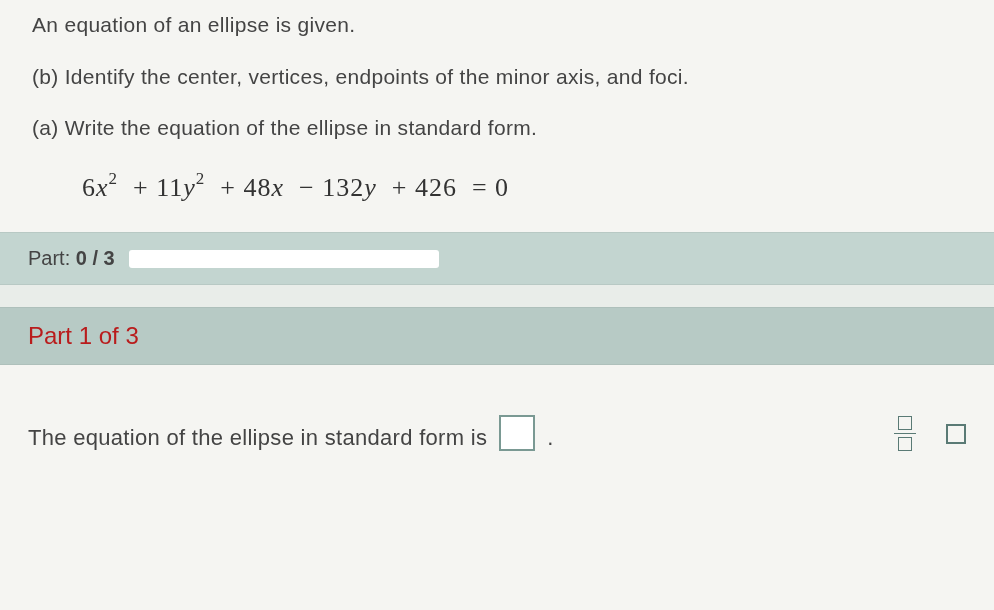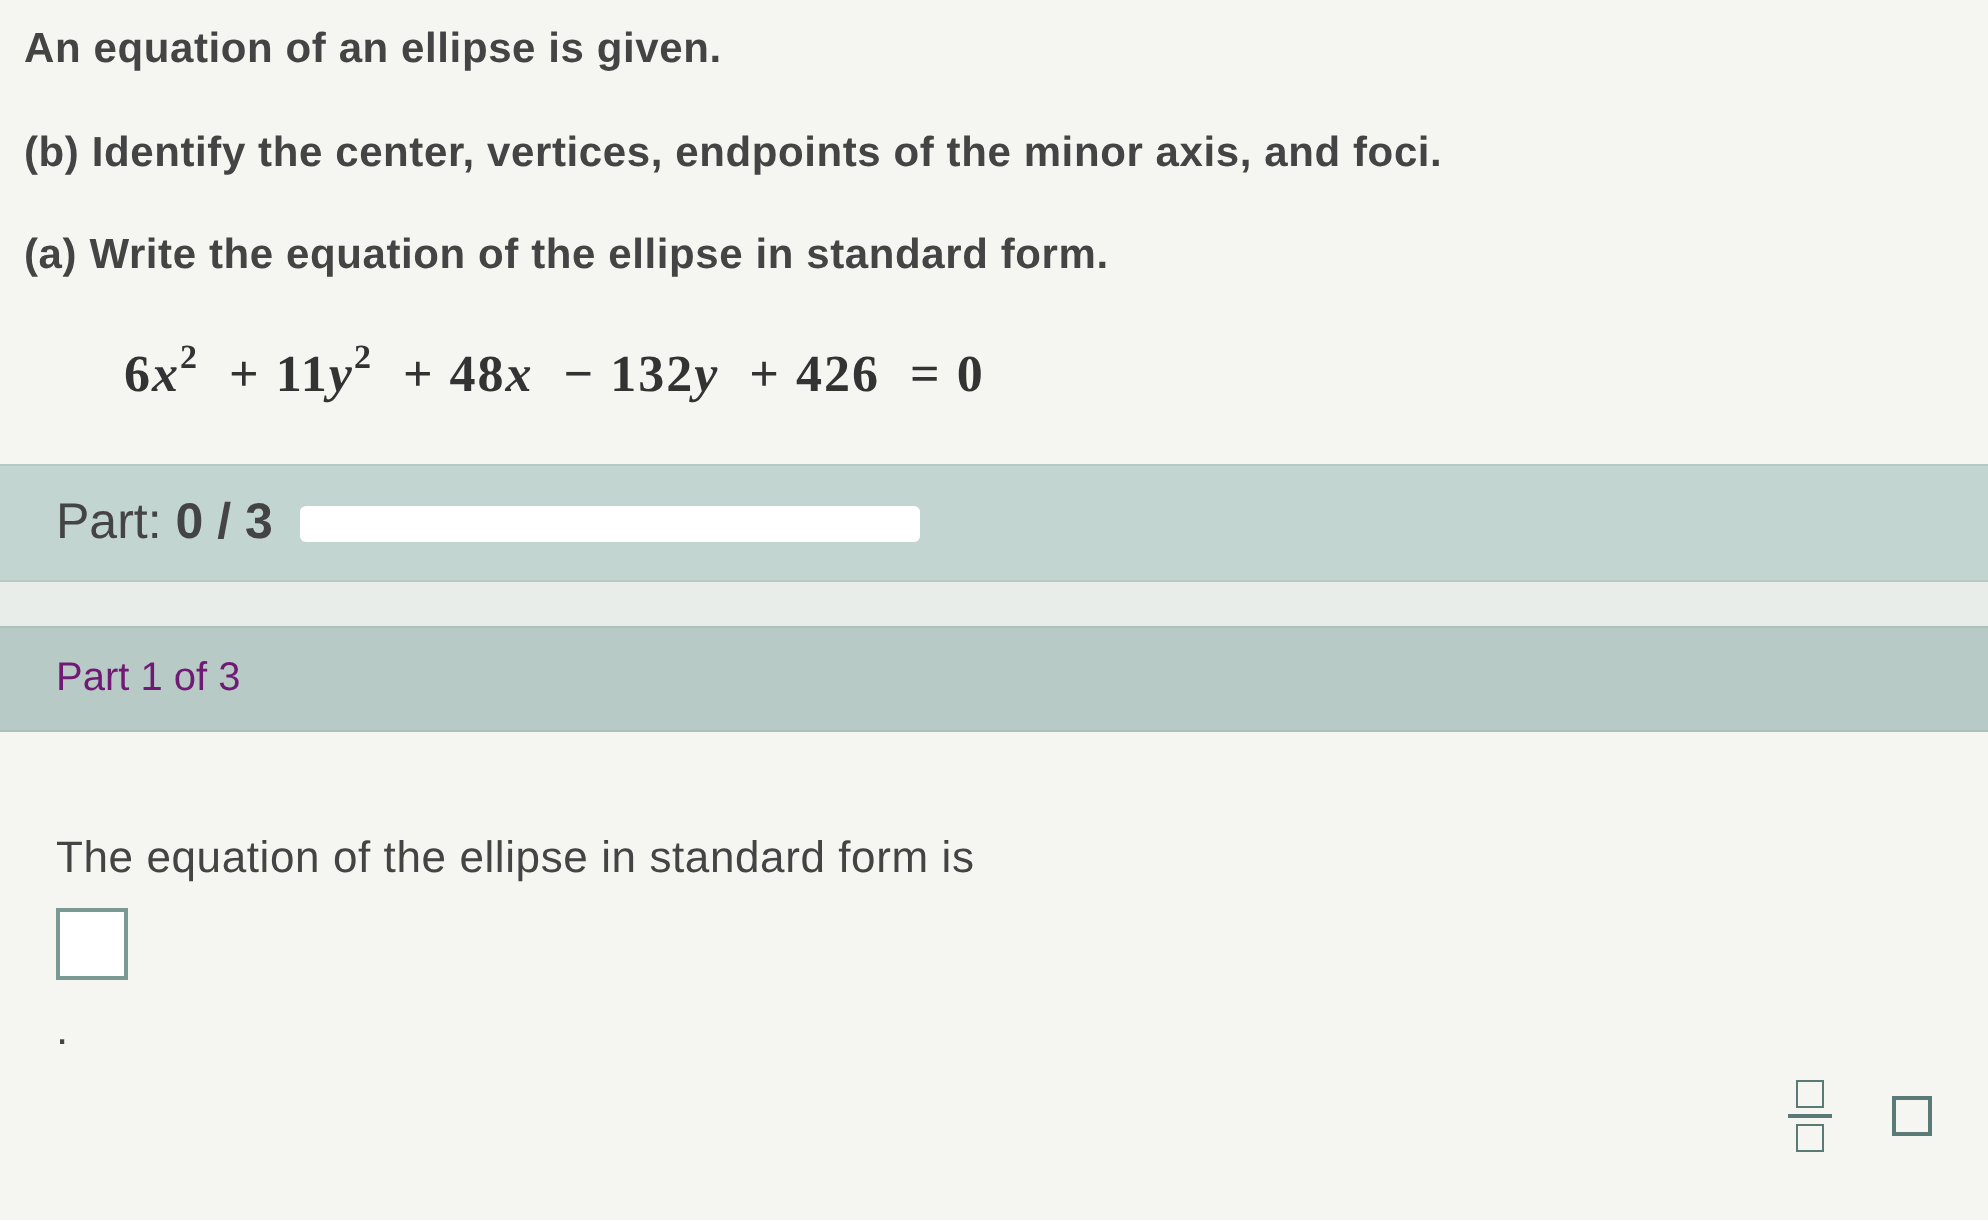--- a/index.html
+++ b/index.html
@@ -9,22 +9,21 @@
     }
     body {
       font-family: Verdana, Geneva, sans-serif;
       background: #f5f5f2;
       width: 994px;
       height: 610px;
       overflow: hidden;
       color: #3a3a3a;
     }
     .content-top {
-      padding: 8px 20px 0 12px;
-      font-weight: bold;
+      padding: 8px 20px 0 32px;
     }
     .problem-text {
       font-size: 21px;
       line-height: 1.6;
       color: #444;
       letter-spacing: 0.3px;
     }
     .problem-text p {
       margin-bottom: 18px;
     }
@@ -45,47 +44,46 @@
       background: #c3d5d0;
       border-top: 1px solid #b8c9c4;
       border-bottom: 1px solid #b8c9c4;
       padding: 14px 28px;
       display: flex;
       align-items: center;
       gap: 14px;
       margin-top: 12px;
     }
     .progress-label {
-      font-size: 25px;
+      font-size: 20px;
       color: #444;
     }
     .progress-track {
       background: #ffffff;
       height: 18px;
       width: 310px;
       border-radius: 3px;
     }
     .spacer {
       height: 22px;
       background: #e9ede9;
     }
     .part-header {
       background: #b7cac5;
       border-top: 1px solid #aec0bb;
       border-bottom: 1px solid #aec0bb;
       padding: 14px 28px;
-      font-size: 20px;
-      color: #701a75;
+      font-size: 24px;
+      color: #b91c1c;
     }
     .part-body {
       padding: 50px 28px 10px 28px;
       display: flex;
-      align-items: flex-start;
+      align-items: flex-end;
       gap: 12px;
-      flex-direction: column;
     }
     .part-body-text {
       font-size: 22px;
       color: #444;
       letter-spacing: 0.3px;
     }
     .answer-box {
       width: 36px;
       height: 36px;
       border: 2px solid #7a9993;

